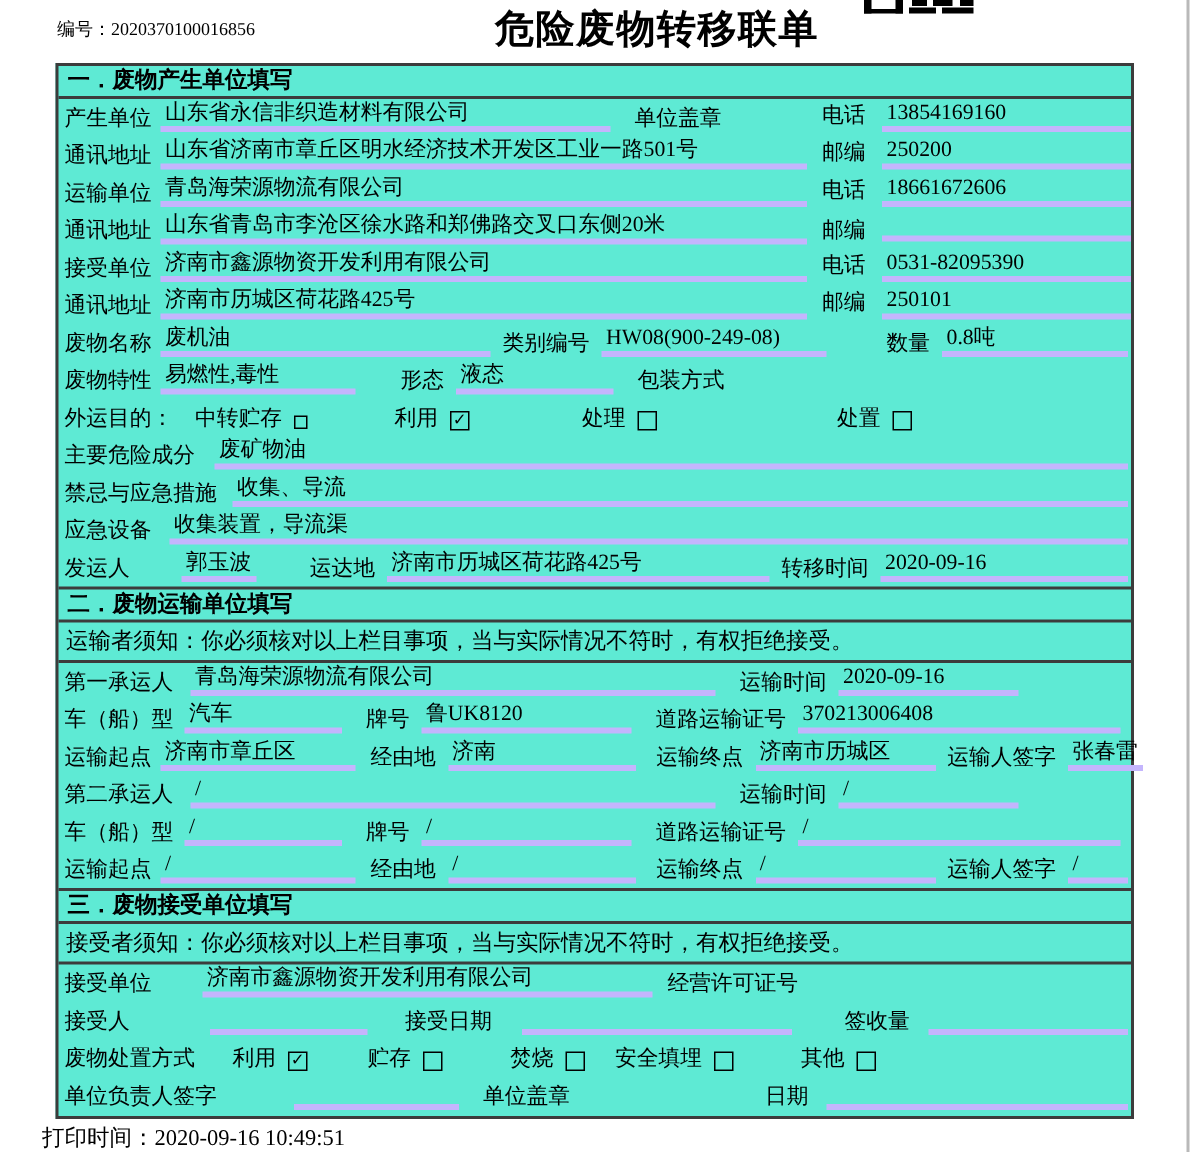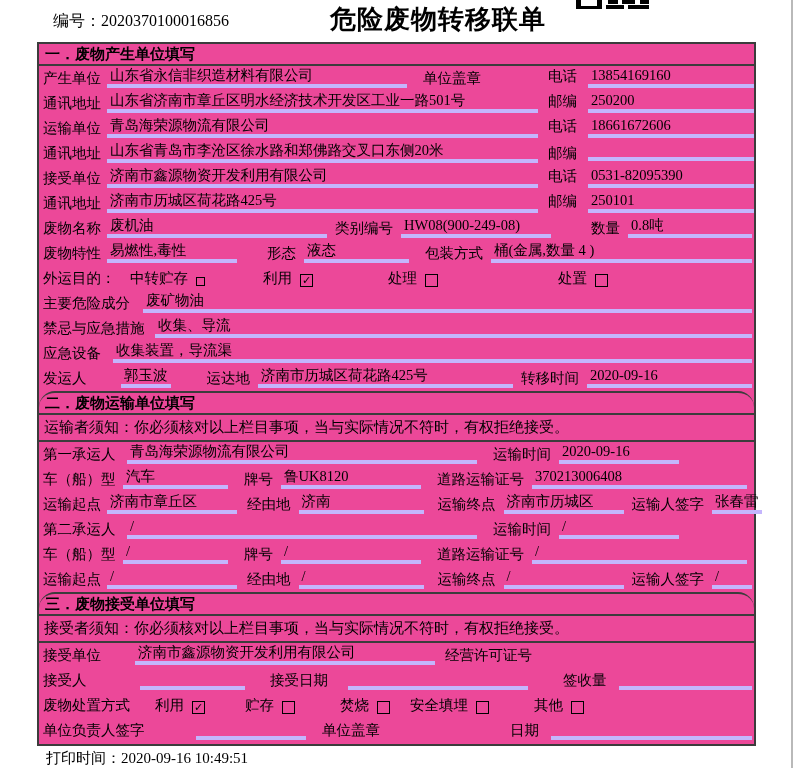--- a/index.html
+++ b/index.html
@@ -7,27 +7,27 @@
   body {
     position: relative;
     font-family: "Liberation Serif", "DejaVu Serif", serif;
     color: #000;
     font-size: 14.5px;
     overflow: hidden;
   }
   .edge-line { position:absolute; left:791px; top:0; width:2px; height:768px; background:#b9b9b9; }
 
   .hdr { position:absolute; left:0; top:0; width:796px; height:42px; }
-  .serial { position:absolute; left:53px; top:11px; font-size:16px; white-space:nowrap; }
+  .serial { position:absolute; left:38px; top:11px; font-size:12px; white-space:nowrap; }
   .doc-title { position:absolute; left:330px; top:2px; font-size:26px; font-weight:bold; letter-spacing:1px; white-space:nowrap; }
   .qr { position:absolute; left:576px; top:0; }
 
-  .form { position:absolute; left:37px; top:42px; width:719px; height:704px; border:2px solid #3c3c3c; background:#ec4899; }
+  .form { position:absolute; left:37px; top:42px; width:719px; height:704px; border:2px solid #3c3c3c; background:#5eead4; }
   .sec { border-top:0; }
-  .sec + .sec { border-top:2px solid #3c3c3c;border-radius:16px; }
+  .sec + .sec { border-top:2px solid #3c3c3c; }
   .sec-header {
     height:22px; line-height:20px; font-weight:bold; font-size:15px;
     padding-left:6px; border-bottom:2px solid #3c3c3c; white-space:nowrap;
   }
   .note-row {
     height:27px; display:flex; align-items:center; padding-left:5px;
     border-bottom:2px solid #3c3c3c; font-size:15px; white-space:nowrap;
   }
   .row {
     height:25px; display:flex; align-items:flex-end; padding:0 0 3px 4px;
@@ -57,21 +57,21 @@
   .ml8{margin-left:8px}.ml10{margin-left:10px}.ml12{margin-left:12px}.ml14{margin-left:14px}
   .ml16{margin-left:16px}.ml20{margin-left:20px}.ml25{margin-left:25px}
   .ml28{margin-left:28px}.ml30{margin-left:30px}.ml32{margin-left:20px}.ml35{margin-left:35px}
   .ml36{margin-left:36px}.ml40{margin-left:40px}.ml45{margin-left:45px}.ml55{margin-left:55px}
   .ml58{margin-left:58px}.ml75{margin-left:75px}.ml120{margin-left:120px}.ml130{margin-left:130px}
   .spacer{flex:1 1 auto}
   .col2{flex:none; width:206px; display:flex; align-items:flex-start}
   .col2 .lbl{width:32px; margin-right:8px}
   .col2 .u{flex:1 1 auto}
 
-  .print-time { position:absolute; left:46px; top:749px; font-size:15px; white-space:nowrap; }
+  .print-time { position:absolute; left:28px; top:749px; font-size:15px; white-space:nowrap; }
 </style>
 </head>
 <body>
 
 <div class="edge-line"></div>
 
 <div class="hdr">
   <div class="serial"><span>编号：</span><span>2020370100016856</span></div>
   <div class="doc-title">危险废物转移联单</div>
   <svg class="qr" width="74" height="10" viewBox="0 0 74 10">
@@ -155,21 +155,20 @@
       <span class="lbl ml40">数量</span>
       <span class="u grow ml8">0.8吨</span>
     </div>
 
     <div class="row">
       <span class="lbl w56">废物特性</span>
       <span class="u uw130 ml8">易燃性,毒性</span>
       <span class="lbl ml30">形态</span>
       <span class="u uw105 ml8">液态</span>
       <span class="lbl ml16">包装方式</span>
-      <span class="u grow ml8">桶(金属,数量 4 )</span>
     </div>
 
     <div class="row">
       <span class="lbl w75">外运目的：</span>
       <span class="opt ml12">
           <span class="lbl">中转贮存</span>
           <span class="cb sm"></span>
         </span>
       <span class="opt ml58">
           <span class="lbl">利用</span>

